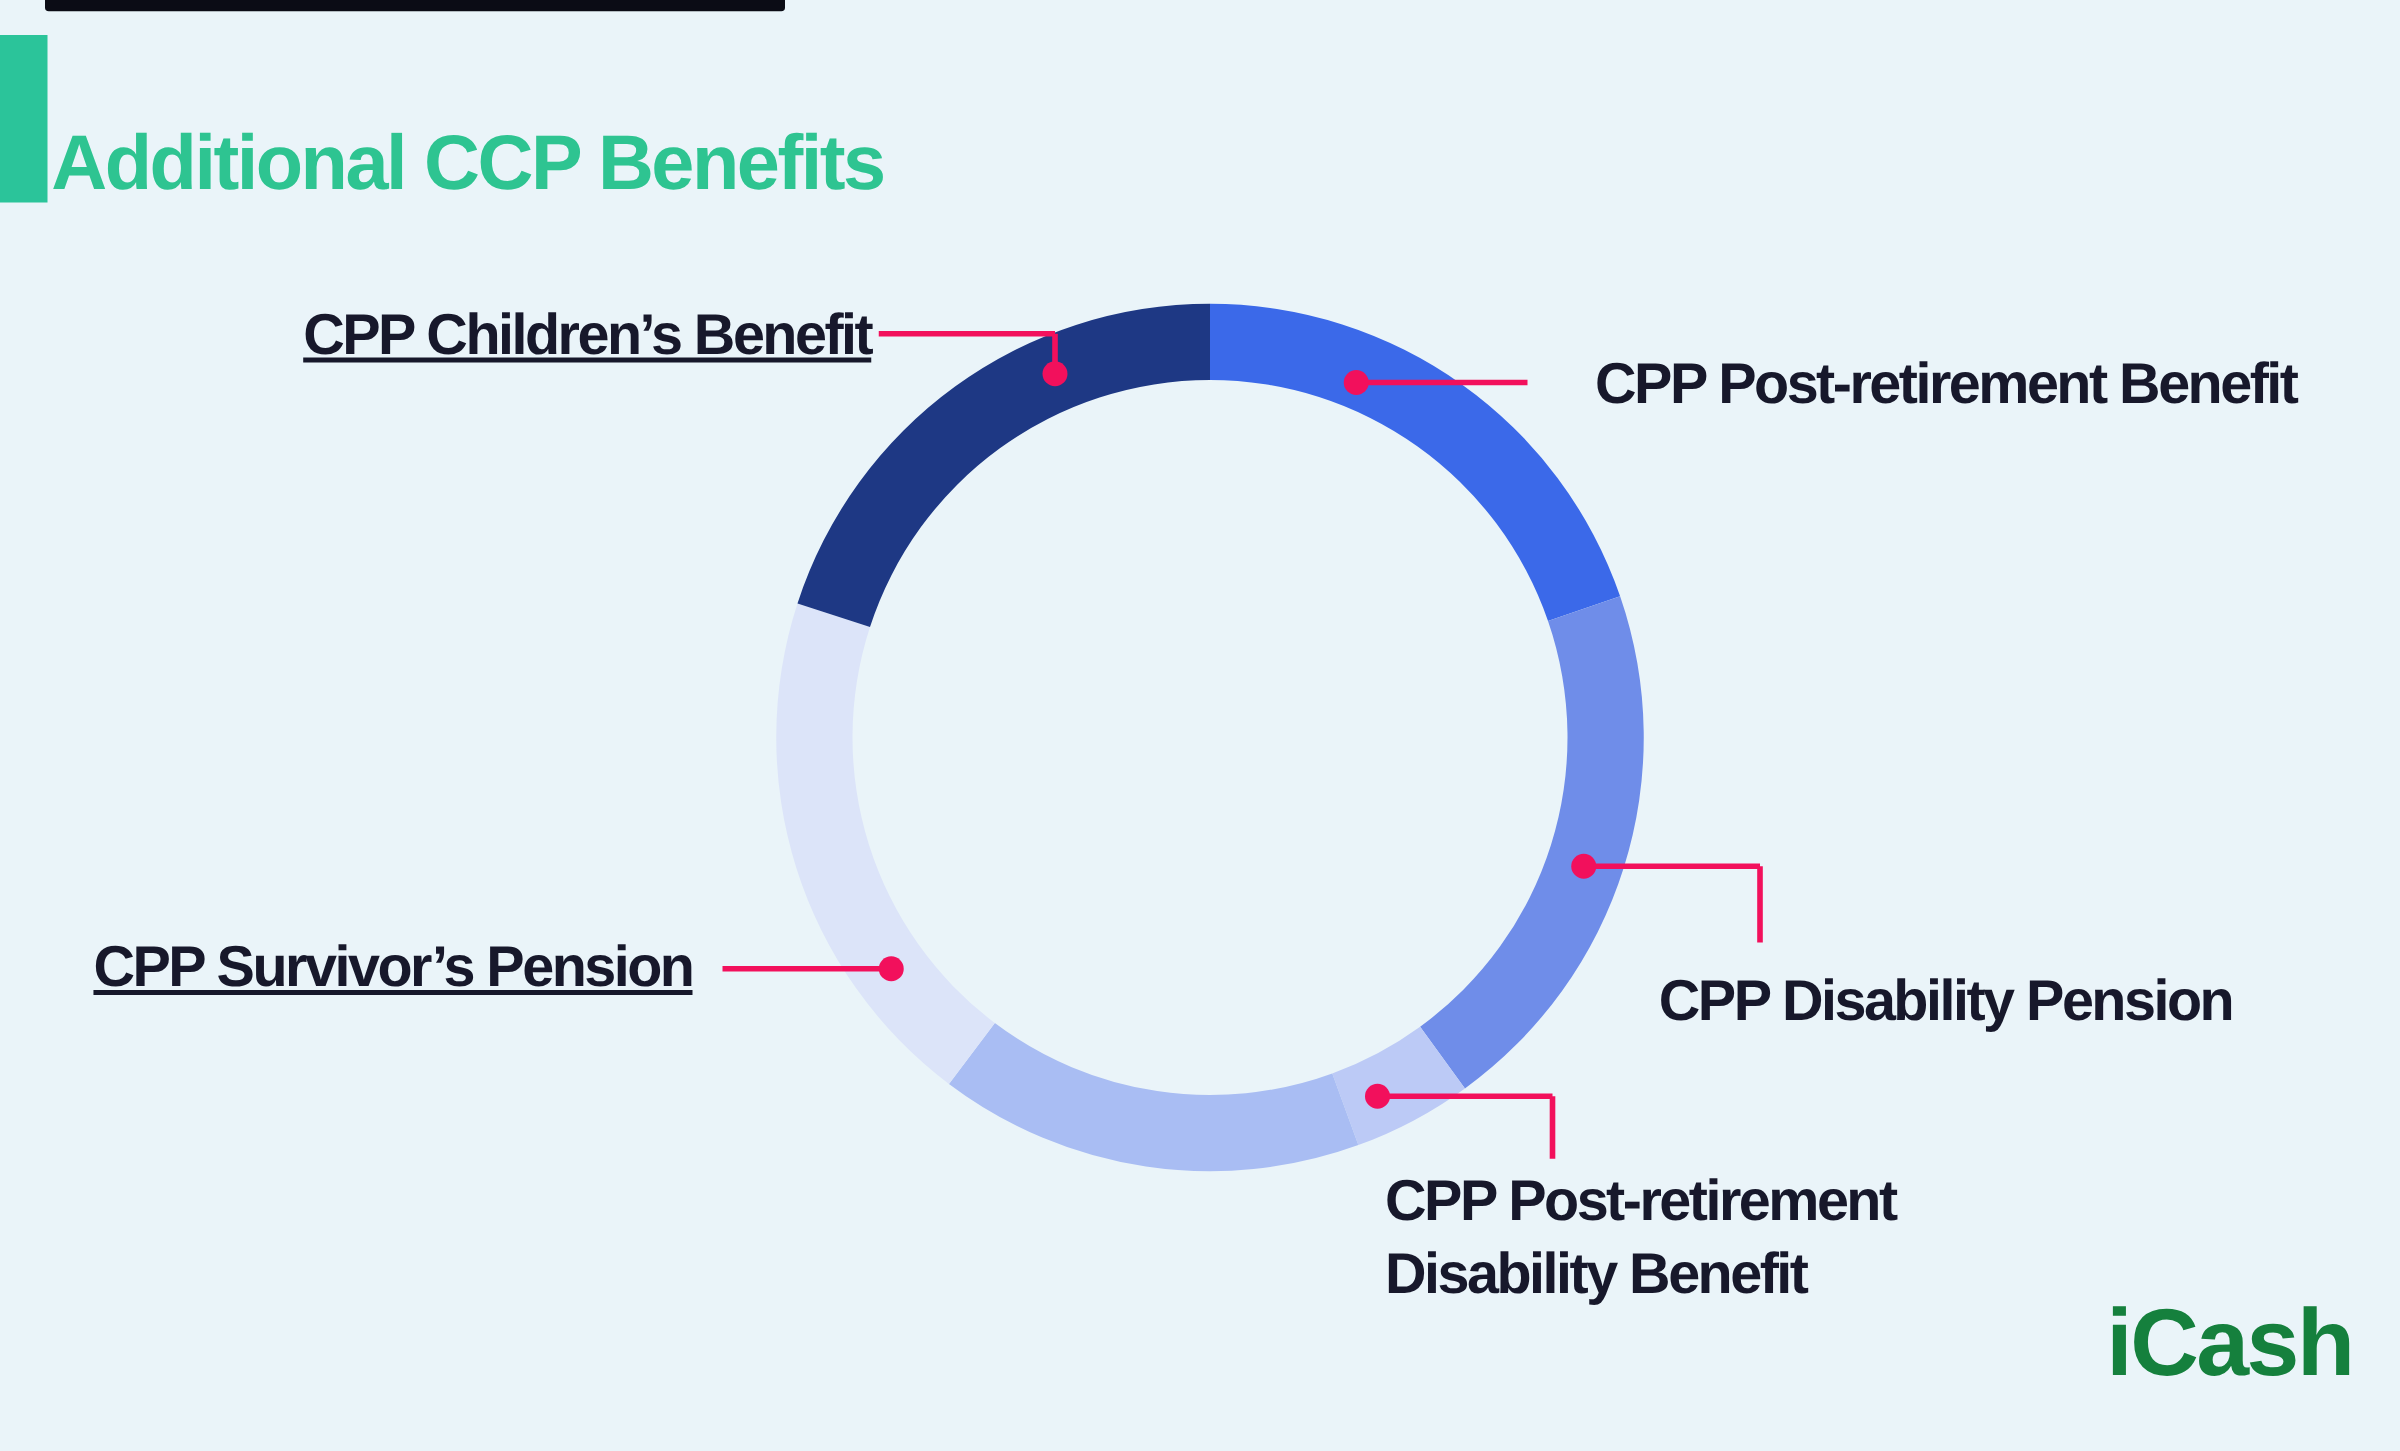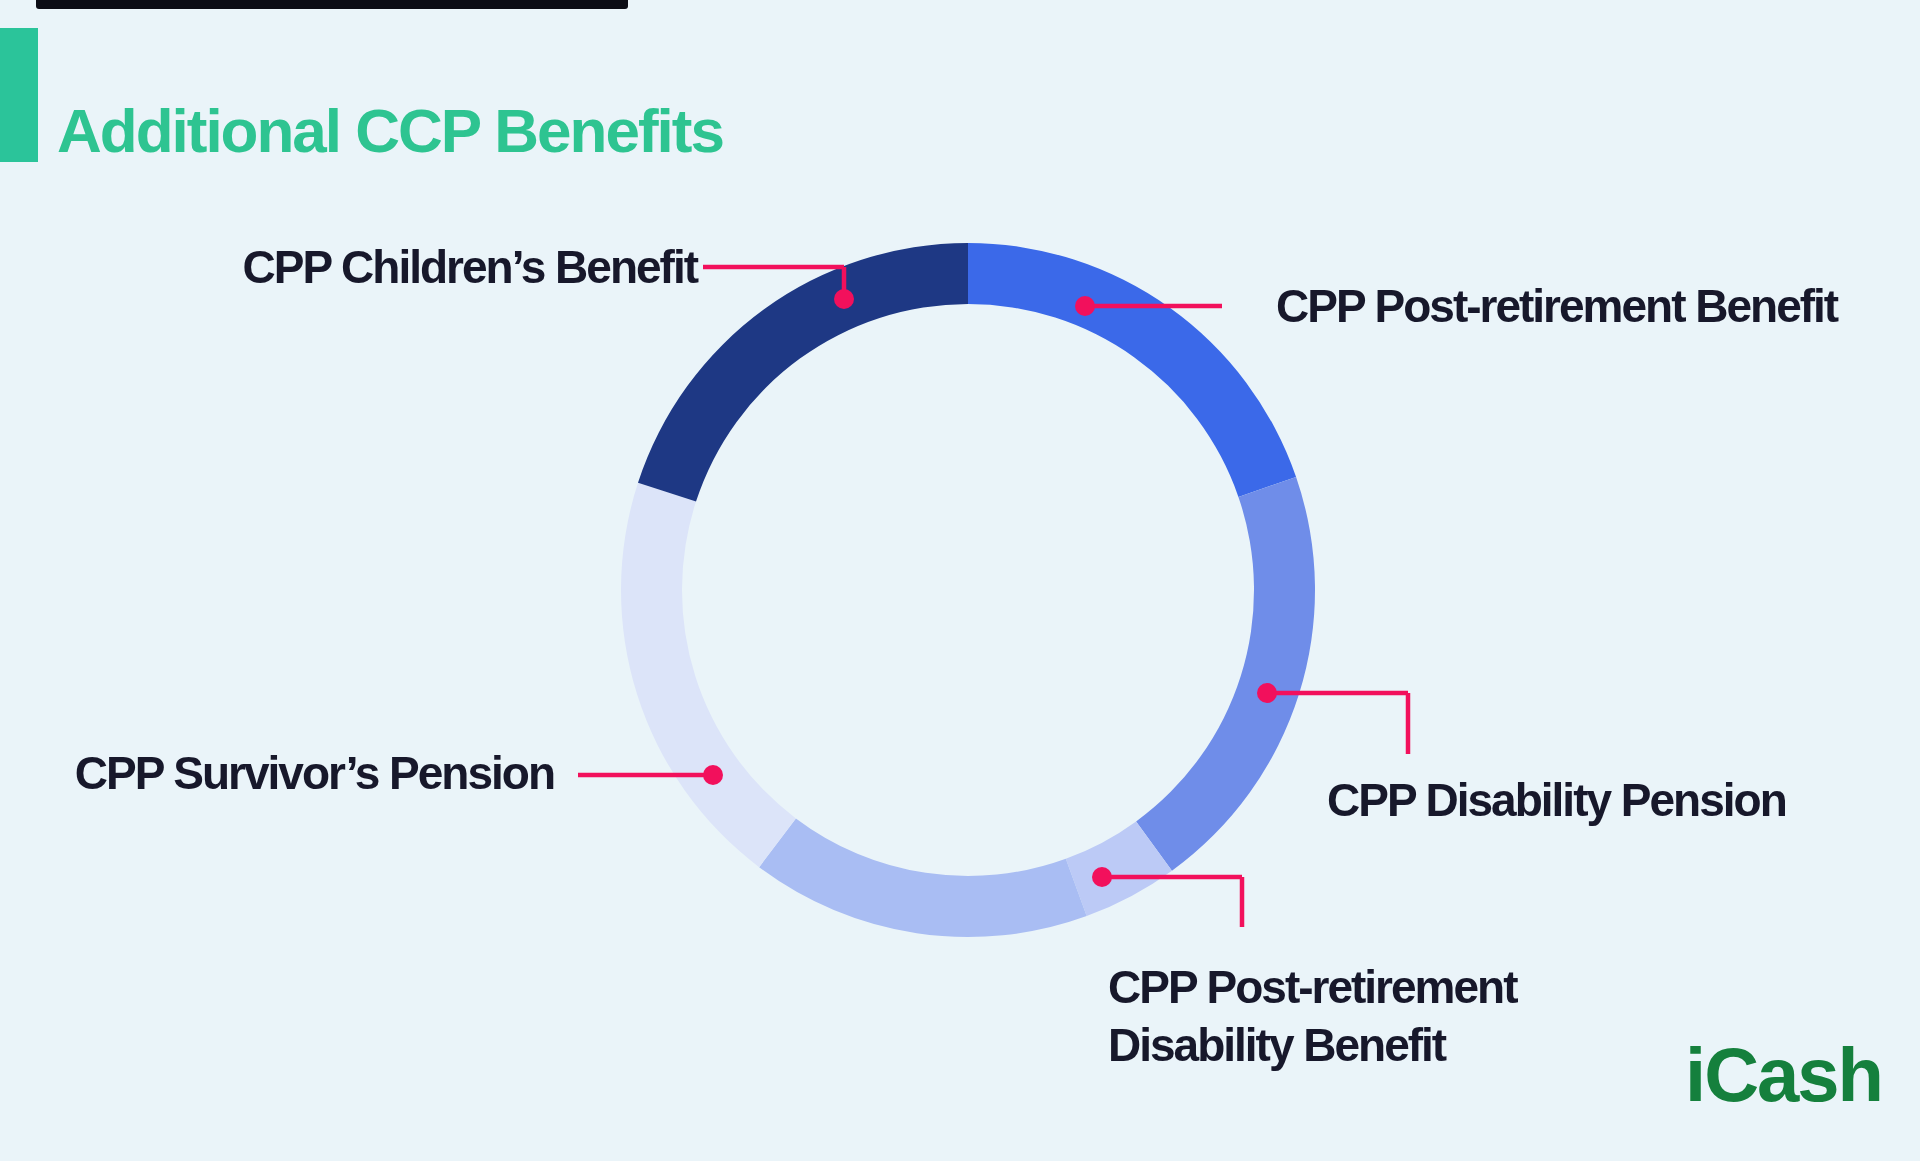--- a/index.html
+++ b/index.html
@@ -9,31 +9,31 @@
     font-family:"Liberation Sans","DejaVu Sans",sans-serif;
   }
   .top-bar{
     position:absolute;left:36px;top:0;width:592px;height:9px;
     border-radius:0 0 3px 3px;
   }
   .accent-bar{
     position:absolute;left:0;top:28px;width:38px;height:134px;
   }
   .page-title{
-    position:absolute;left:57px;top:52px;
+    position:absolute;left:41px;top:52px;
     font-size:62px;font-weight:bold;letter-spacing:-2px;line-height:74px;
     white-space:nowrap;
   }
   .chart-layer{position:absolute;left:0;top:0;width:1920px;height:1161px;}
   .callout-label{
     position:absolute;
     font-size:46px;font-weight:bold;letter-spacing:-2px;line-height:54px;
     color:#17182B;white-space:nowrap;
   }
-  .callout-label.right-aligned{text-align:center;}
+  .callout-label.right-aligned{text-align:center;text-decoration:underline;}
   .callout-label.two-line{white-space:normal;line-height:58px;}
   .brand-logo{
     position:absolute;right:38px;top:1030px;
     font-size:76px;font-weight:bold;letter-spacing:-2px;line-height:90px;
   }
 </style>
 </head>
 <body style="background: rgb(234, 244, 249);">
 
 <div class="top-bar" style="background: rgb(11, 12, 21);"></div>
@@ -61,17 +61,17 @@
     <line x1="578" y1="775" x2="713" y2="775" stroke="#F2105C" stroke-width="4.5"></line>
     <circle cx="713" cy="775" r="10" fill="#F2105C"></circle>
   </svg>
 
 <div class="callout-label right-aligned" style="right:1223px;top:240px;">CPP Children’s Benefit</div>
 
 <div class="callout-label" style="left:1256px;top:279px;margin-left:20px;">CPP Post-retirement Benefit</div>
 
 <div class="callout-label" style="left:1327px;top:773px;">CPP Disability Pension</div>
 
-<div class="callout-label two-line" style="left:1108px;top:931px;width:480px;margin-top:27px;">CPP Post-retirement Disability Benefit</div>
+<div class="callout-label two-line" style="left:1108px;top:931px;width:480px;">CPP Post-retirement Disability Benefit</div>
 
 <div class="callout-label right-aligned" style="right:1366px;top:746px;">CPP Survivor’s Pension</div>
 
 <div class="brand-logo" style="color: #15803d;">iCash</div>
 
 </body></html>

